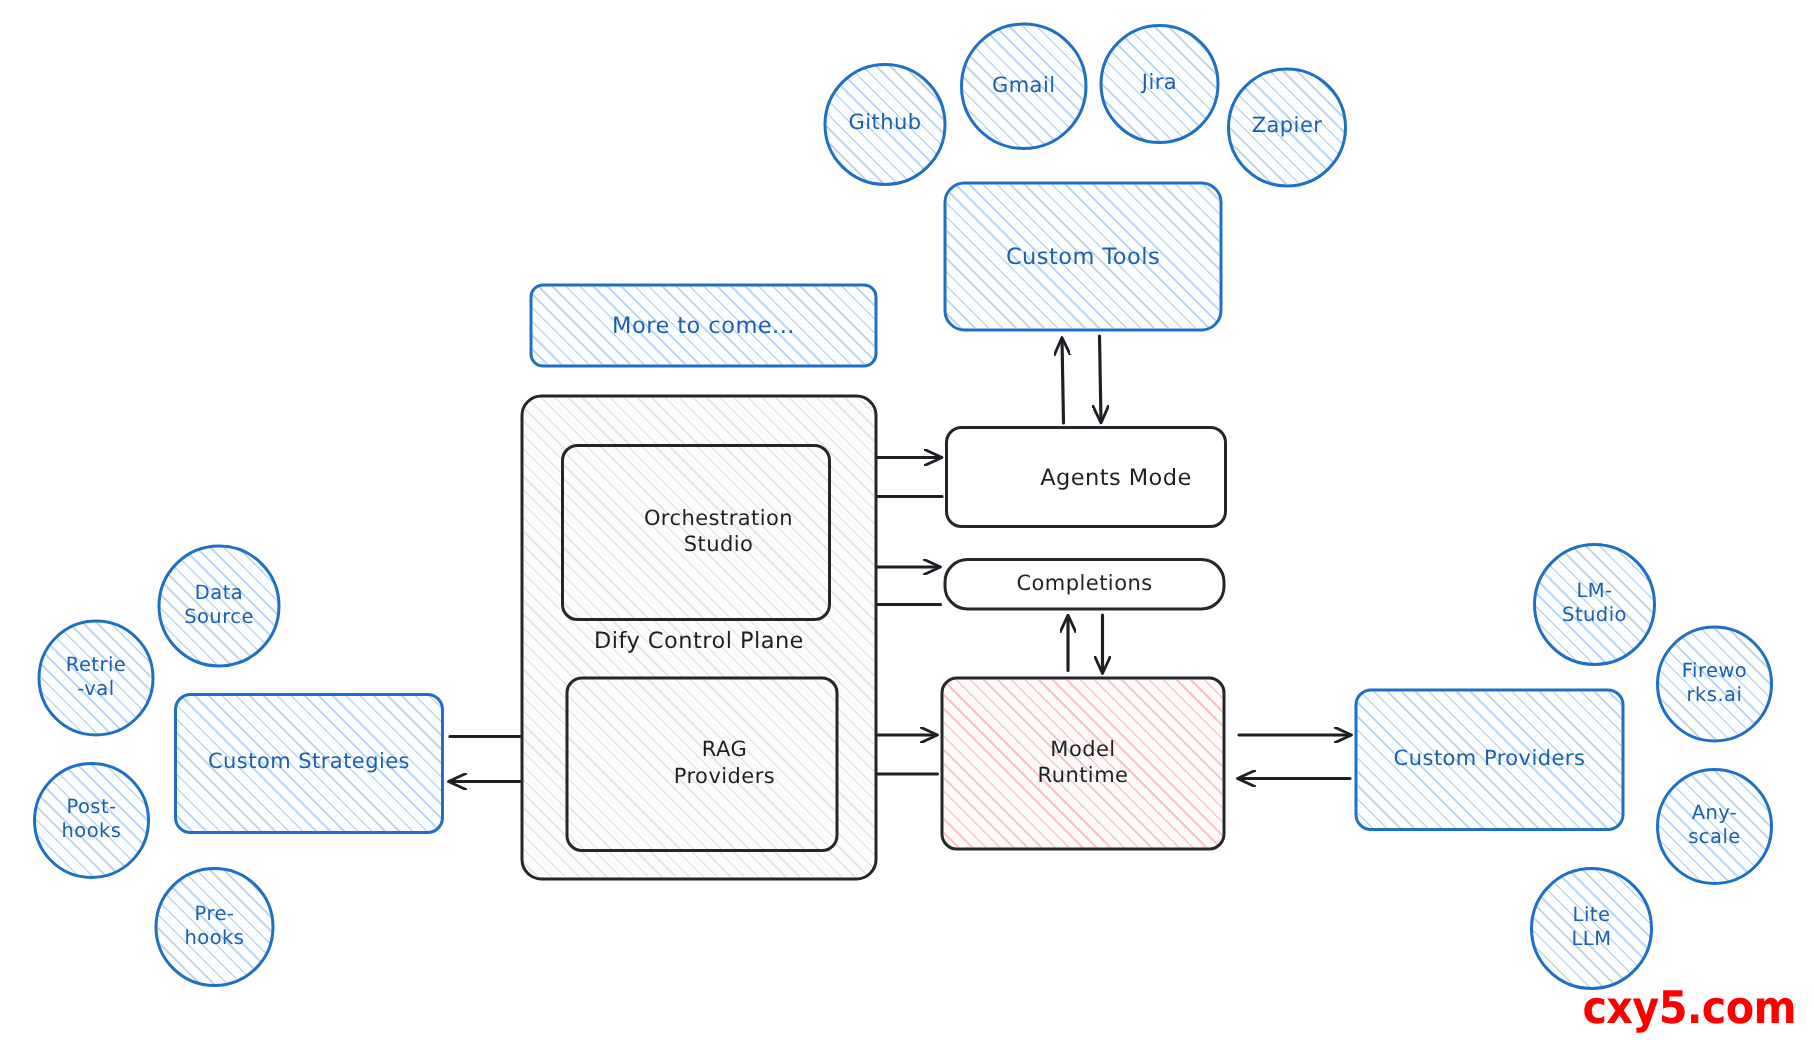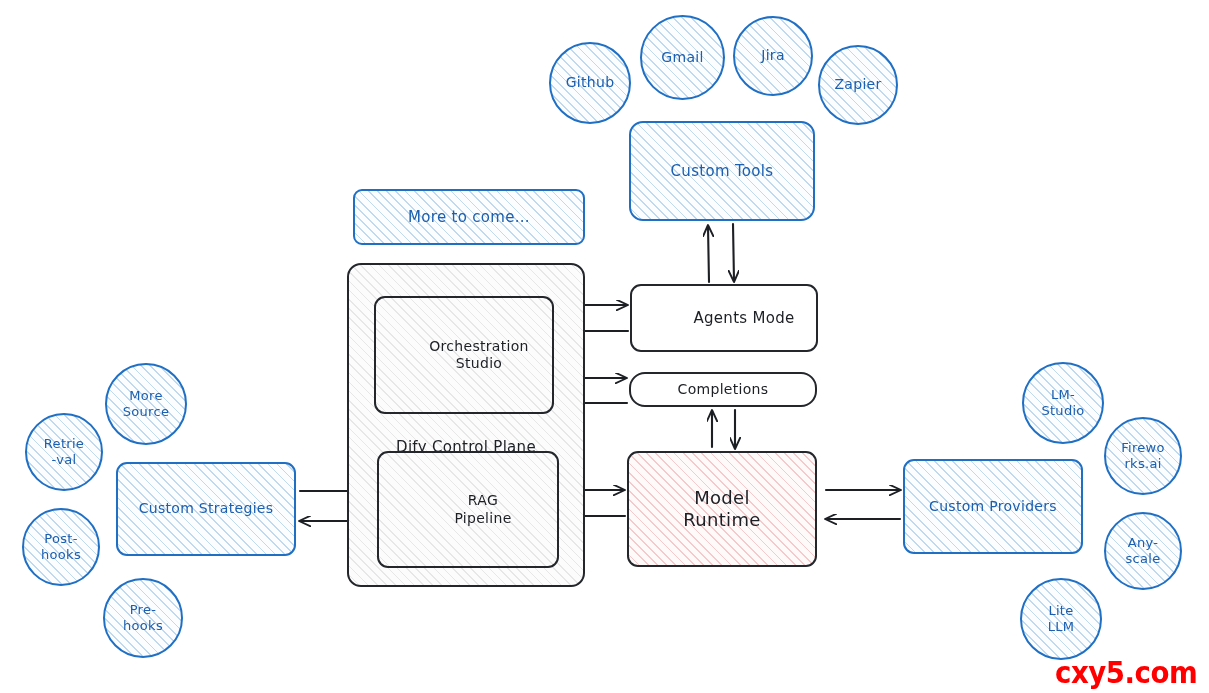--- a/index.html
+++ b/index.html
@@ -85,21 +85,20 @@
   .circle { border-radius: 50%; }
   .rrect  { border-radius: 11px; }
   .rrect-lg { border-radius: 14px; }
   .pill   { border-radius: 9px; }
 
   .label-only {
     position: absolute;
     color: #1c1f24;
     text-align: center;
     white-space: nowrap;
-    margin-top: 20px;
   }
 
   
   .hand {
     font-family: "DejaVu Sans", "Liberation Sans", sans-serif;
     letter-spacing: 0.3px;
   }
 
   .watermark {
     position: absolute;
@@ -159,46 +158,46 @@
 <div class="node pill blue-node hand" style="left:353px; top:189px; width:232px; height:56px; font-size:15px;">More to come...</div>
 
 <div class="node rrect-lg grey-node" style="left:347px; top:263px; width:238px; height:324px;"></div>
 
 <div class="label-only hand" style="left:347px; top:418px; width:238px; font-size:15px;">Dify Control Plane</div>
 
 <div class="node rrect grey-node hand" style="left:374px; top:296px; width:180px; height:118px; font-size:14px;">Orchestration
 Studio</div>
 
 <div class="node rrect grey-node hand" style="left:377px; top:451px; width:182px; height:117px; font-size:14px;">RAG
-Pipeline</div>
+Providers</div>
 
 <div class="node rrect white-node hand" style="left:630px; top:284px; width:188px; height:68px; font-size:15px;padding-left:40px;">Agents Mode</div>
 
 <div class="node pill white-node hand" style="left:629px; top:372px; width:188px; height:35px; font-size:14px;border-radius:16px;">Completions</div>
 
-<div class="node rrect pink-node hand" style="left:627px; top:451px; width:190px; height:116px; font-size:18px;">Model
+<div class="node rrect pink-node hand" style="left:627px; top:451px; width:190px; height:116px; font-size:14px;">Model
 Runtime</div>
 
 <div class="node rrect blue-node hand" style="left:903px; top:459px; width:180px; height:95px; font-size:14px;">Custom Providers</div>
 
 <div class="node circle blue-node hand" style="left:1022px; top:362px; width:82px; height:82px; font-size:13px;">LM-
 Studio</div>
 
 <div class="node circle blue-node hand" style="left:1104px; top:417px; width:78px; height:78px; font-size:13px;">Firewo
 rks.ai</div>
 
 <div class="node circle blue-node hand" style="left:1104px; top:512px; width:78px; height:78px; font-size:13px;">Any-
 scale</div>
 
 <div class="node circle blue-node hand" style="left:1020px; top:578px; width:82px; height:82px; font-size:13px;">Lite
 LLM</div>
 
 <div class="node rrect blue-node hand" style="left:116px; top:462px; width:180px; height:94px; font-size:14px;">Custom Strategies</div>
 
-<div class="node circle blue-node hand" style="left:105px; top:363px; width:82px; height:82px; font-size:13px;">More
+<div class="node circle blue-node hand" style="left:105px; top:363px; width:82px; height:82px; font-size:13px;">Data
 Source</div>
 
 <div class="node circle blue-node hand" style="left:25px; top:413px; width:78px; height:78px; font-size:13px;">Retrie
 -val</div>
 
 <div class="node circle blue-node hand" style="left:22px; top:508px; width:78px; height:78px; font-size:13px;">Post-
 hooks</div>
 
 <div class="node circle blue-node hand" style="left:103px; top:578px; width:80px; height:80px; font-size:13px;">Pre-
 hooks</div>

